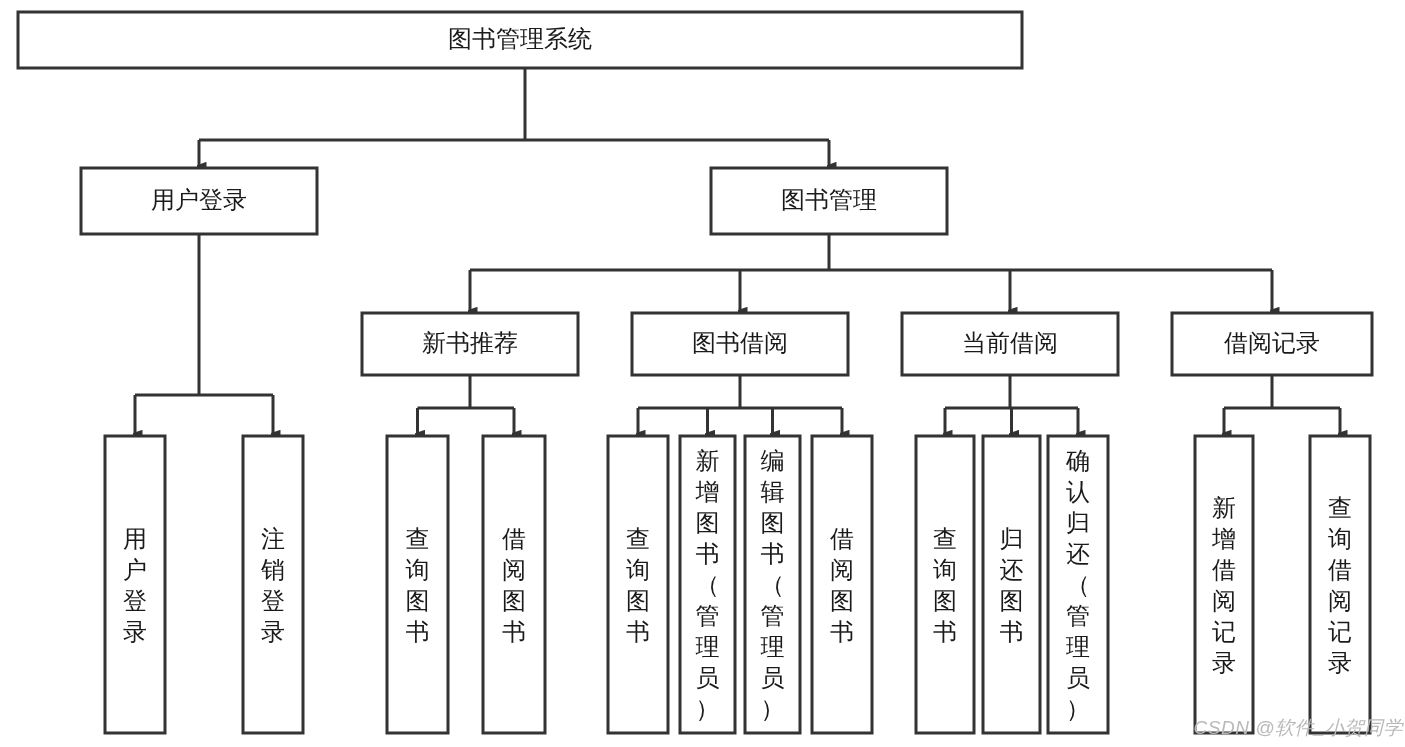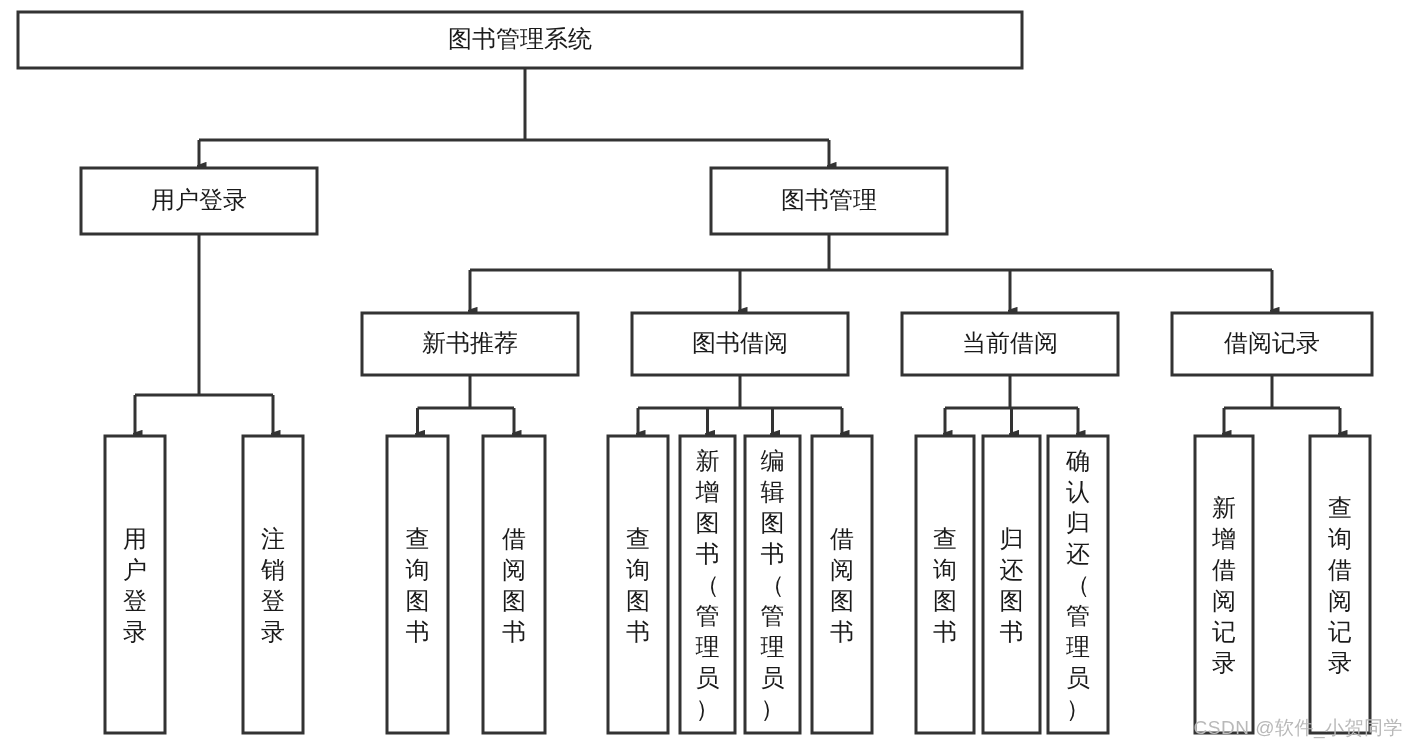--- a/index.html
+++ b/index.html
@@ -52,20 +52,21 @@
   }
   .watermark {
     position: absolute;
     right: 10px;
     bottom: 6px;
     font-family: "Liberation Sans", "DejaVu Sans", sans-serif;
     font-size: 19px;
     color: #b9b9b9;
     white-space: nowrap;
     letter-spacing: 0.5px;
+    font-style: italic;
   }
 </style>
 </head>
 <body>
 
 <div id="diagram-root">
 
   <svg class="diagram" viewBox="0 0 1405 747">
     <defs>
       <marker id="arrowhead" markerWidth="10" markerHeight="10" refX="4.2" refY="7.5" orient="auto" markerUnits="userSpaceOnUse">

